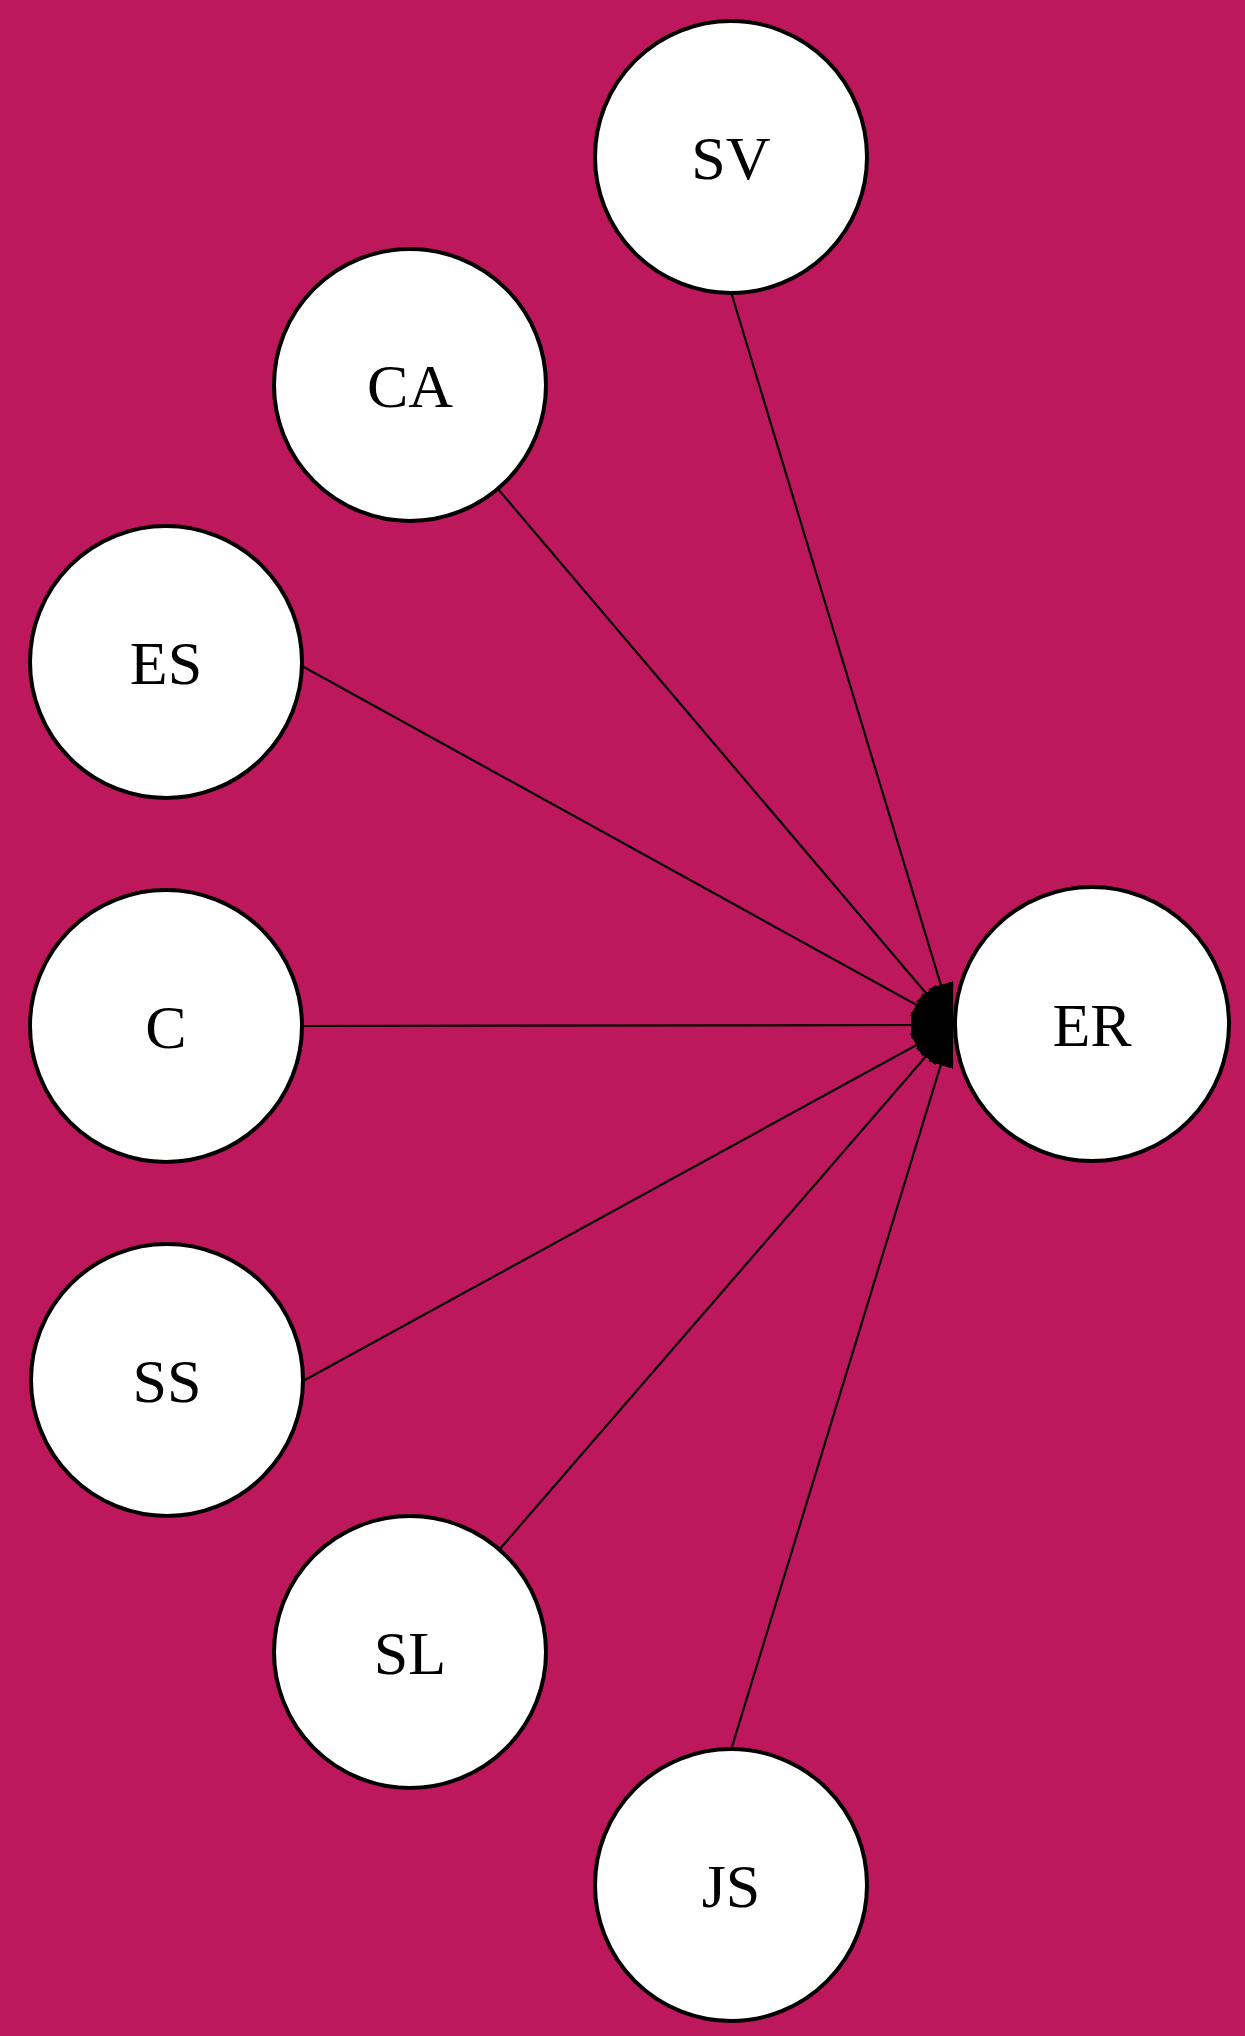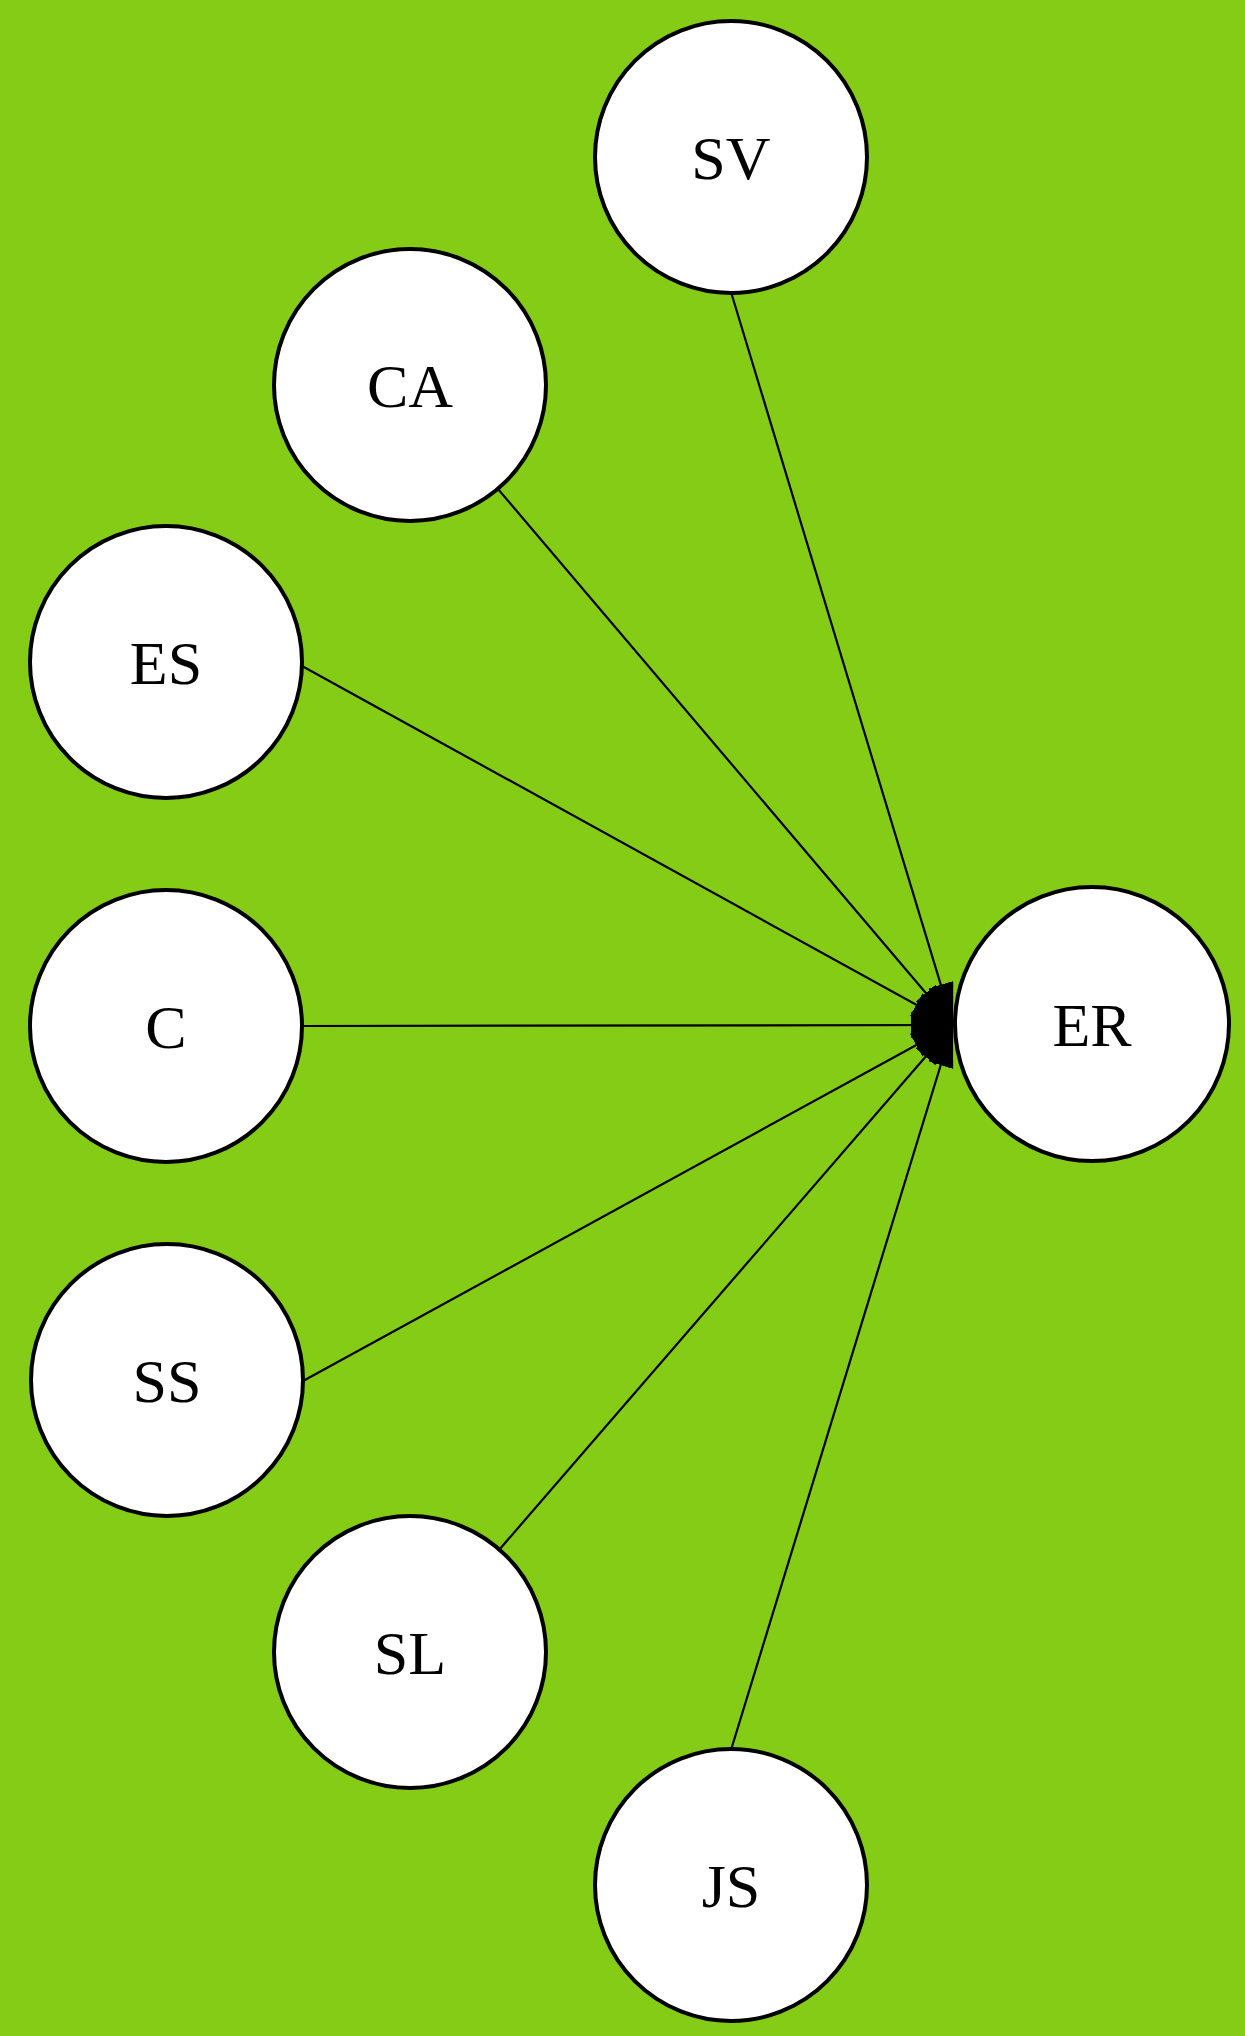--- a/index.html
+++ b/index.html
@@ -16,21 +16,21 @@
   }
   svg { display: block; }
   .node-label {
     font-family: "Liberation Serif", "DejaVu Serif", serif;
     font-size: 62px;
   }
 </style>
 </head>
 <body>
 
-<div class="stage" style="background: #84cc16;">
+<div class="stage" style="background: #be185d;">
   <svg id="diagram-svg" width="1245" height="2036" viewBox="0 0 1245 2036" xmlns="http://www.w3.org/2000/svg">
     <defs>
       <marker id="arrowhead" markerUnits="userSpaceOnUse" markerWidth="44" markerHeight="28" refX="42" refY="13" orient="auto">
         <path id="arrowhead-path" d="M42,13 L0,0 L0,26 Z" fill="#000000"></path>
       </marker>
     </defs>
     <g id="edges-layer">
         <line x1="731" y1="292" x2="953" y2="1025" stroke="#000000" stroke-width="2.2" marker-end="url(#arrowhead)"></line>
         <line x1="498" y1="489" x2="953" y2="1025" stroke="#000000" stroke-width="2.2" marker-end="url(#arrowhead)"></line>
         <line x1="302" y1="666" x2="953" y2="1025" stroke="#000000" stroke-width="2.2" marker-end="url(#arrowhead)"></line>

